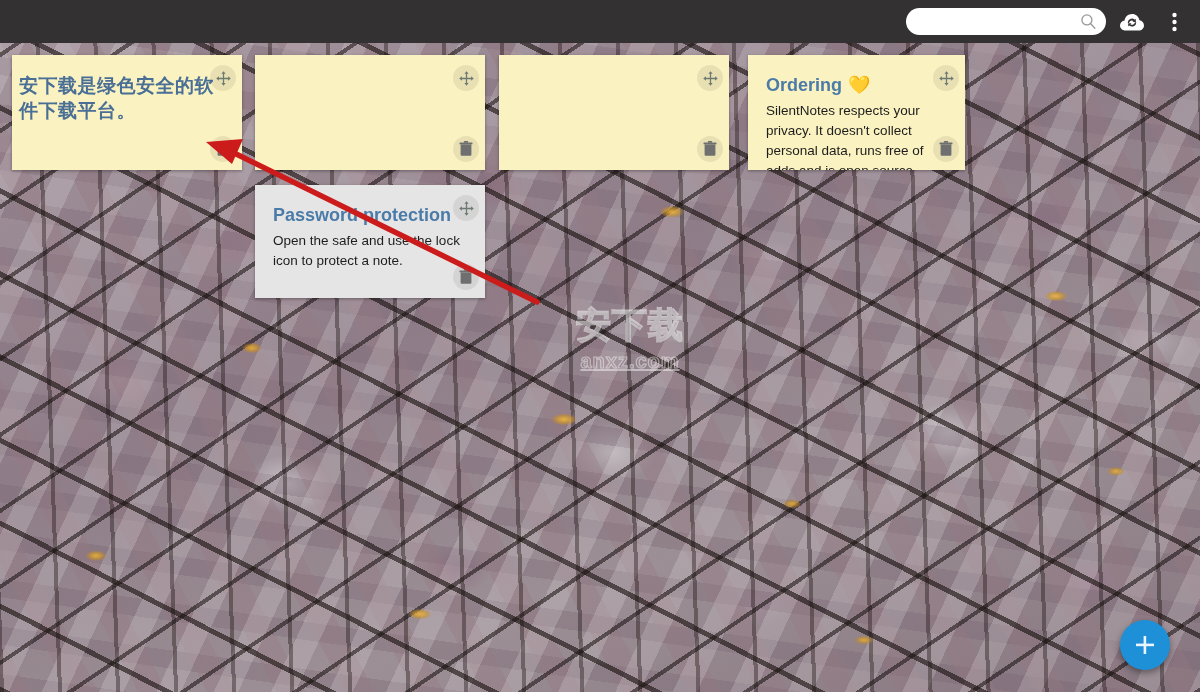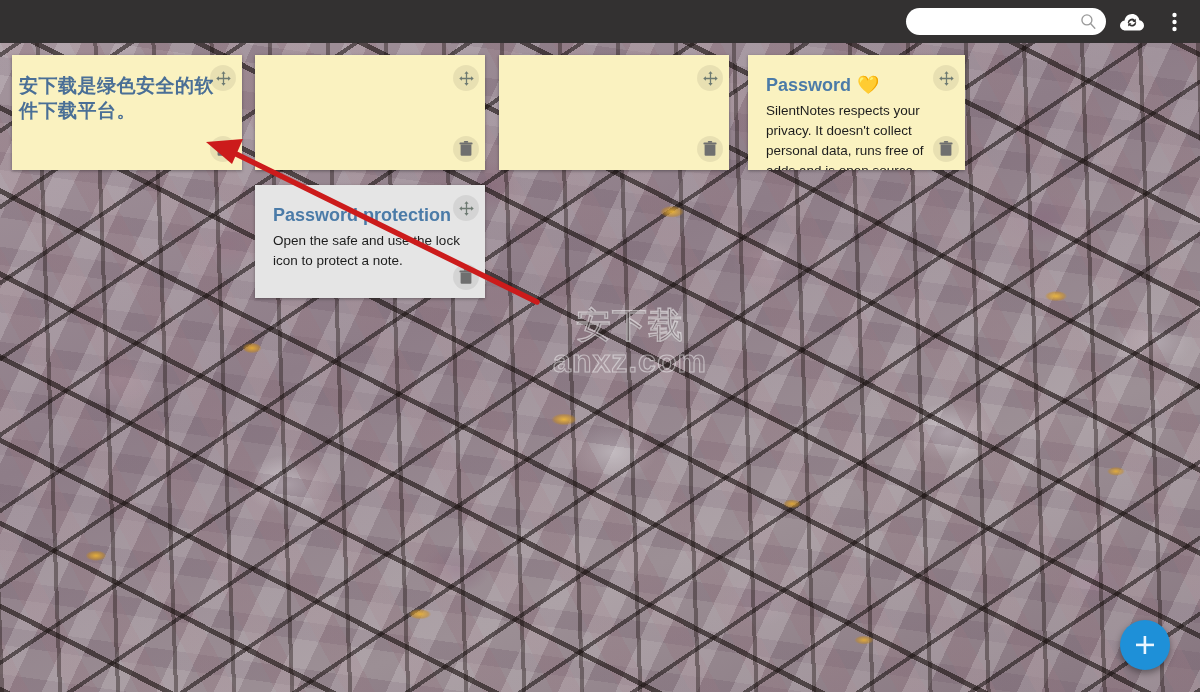--- a/index.html
+++ b/index.html
@@ -71,33 +71,34 @@
     position: absolute;
     left: 530px; top: 305px;
     width: 200px; height: 82px;
     color: rgba(255,255,255,.40);
     pointer-events: none;
     user-select: none;
     text-align: center;
   }
   .watermark .wm-cn {
     font-size: 35px;
-    font-weight: 400;
+    font-weight: 700;
     letter-spacing: 1px;
     line-height: 40px;
     color: transparent;
     -webkit-text-stroke: 1.4px rgba(245,245,245,.55);
     text-shadow: 0 1px 1px rgba(0,0,0,.18);
   }
   .watermark .wm-url {
-    font-size: 32px;
+    font-size: 20px;
     font-weight: 700;
     line-height: 32px;
     letter-spacing: 1px;
     color: transparent;
+    text-decoration: underline;
     -webkit-text-stroke: 1.2px rgba(245,245,245,.5);
   }
 
   
   .toolbar {
     position: absolute;
     left: 0; top: 0;
     width: 1200px; height: 43px;
     background: #333131;
     display: flex;
@@ -288,21 +289,21 @@
       <svg width="14" height="16" viewBox="0 0 14 16">
         <rect x="1.6" y="3.6" width="10.8" height="11.2" rx="1" fill="#6f6f6f"></rect>
         <rect x="0.4" y="1.5" width="13.2" height="2" rx="1" fill="#6f6f6f"></rect>
         <rect x="4.8" y="0" width="4.4" height="1.8" rx=".8" fill="#6f6f6f"></rect>
       </svg>
     </div>
   </div>
 
   <div class="note" style="left:748px; top:55px; width:217px; height:115px; background:#faf2c0;">
     <div class="note-title">
-      <span>Password</span><span class="heart">💛</span>
+      <span>Ordering</span><span class="heart">💛</span>
     </div>
     <div class="note-body">SilentNotes respects your privacy. It doesn't collect personal data, runs free of adds and is open source.</div>
     <div class="handle move">
       <svg width="17" height="17" viewBox="0 0 24 24">
         <path d="M12 1.6 15 5.3h-2.1v5.6h5.6V8.8L22.2 12 18.5 15v-2.1h-5.6v5.6H15L12 22.3 9 18.5h2.1v-5.6H5.5V15L1.8 12 5.5 8.8V11h5.6V5.3H9z" fill="#6d7a72"></path>
       </svg>
     </div>
     <div class="handle trash">
       <svg width="14" height="16" viewBox="0 0 14 16">
         <rect x="1.6" y="3.6" width="10.8" height="11.2" rx="1" fill="#6f6f6f"></rect>

